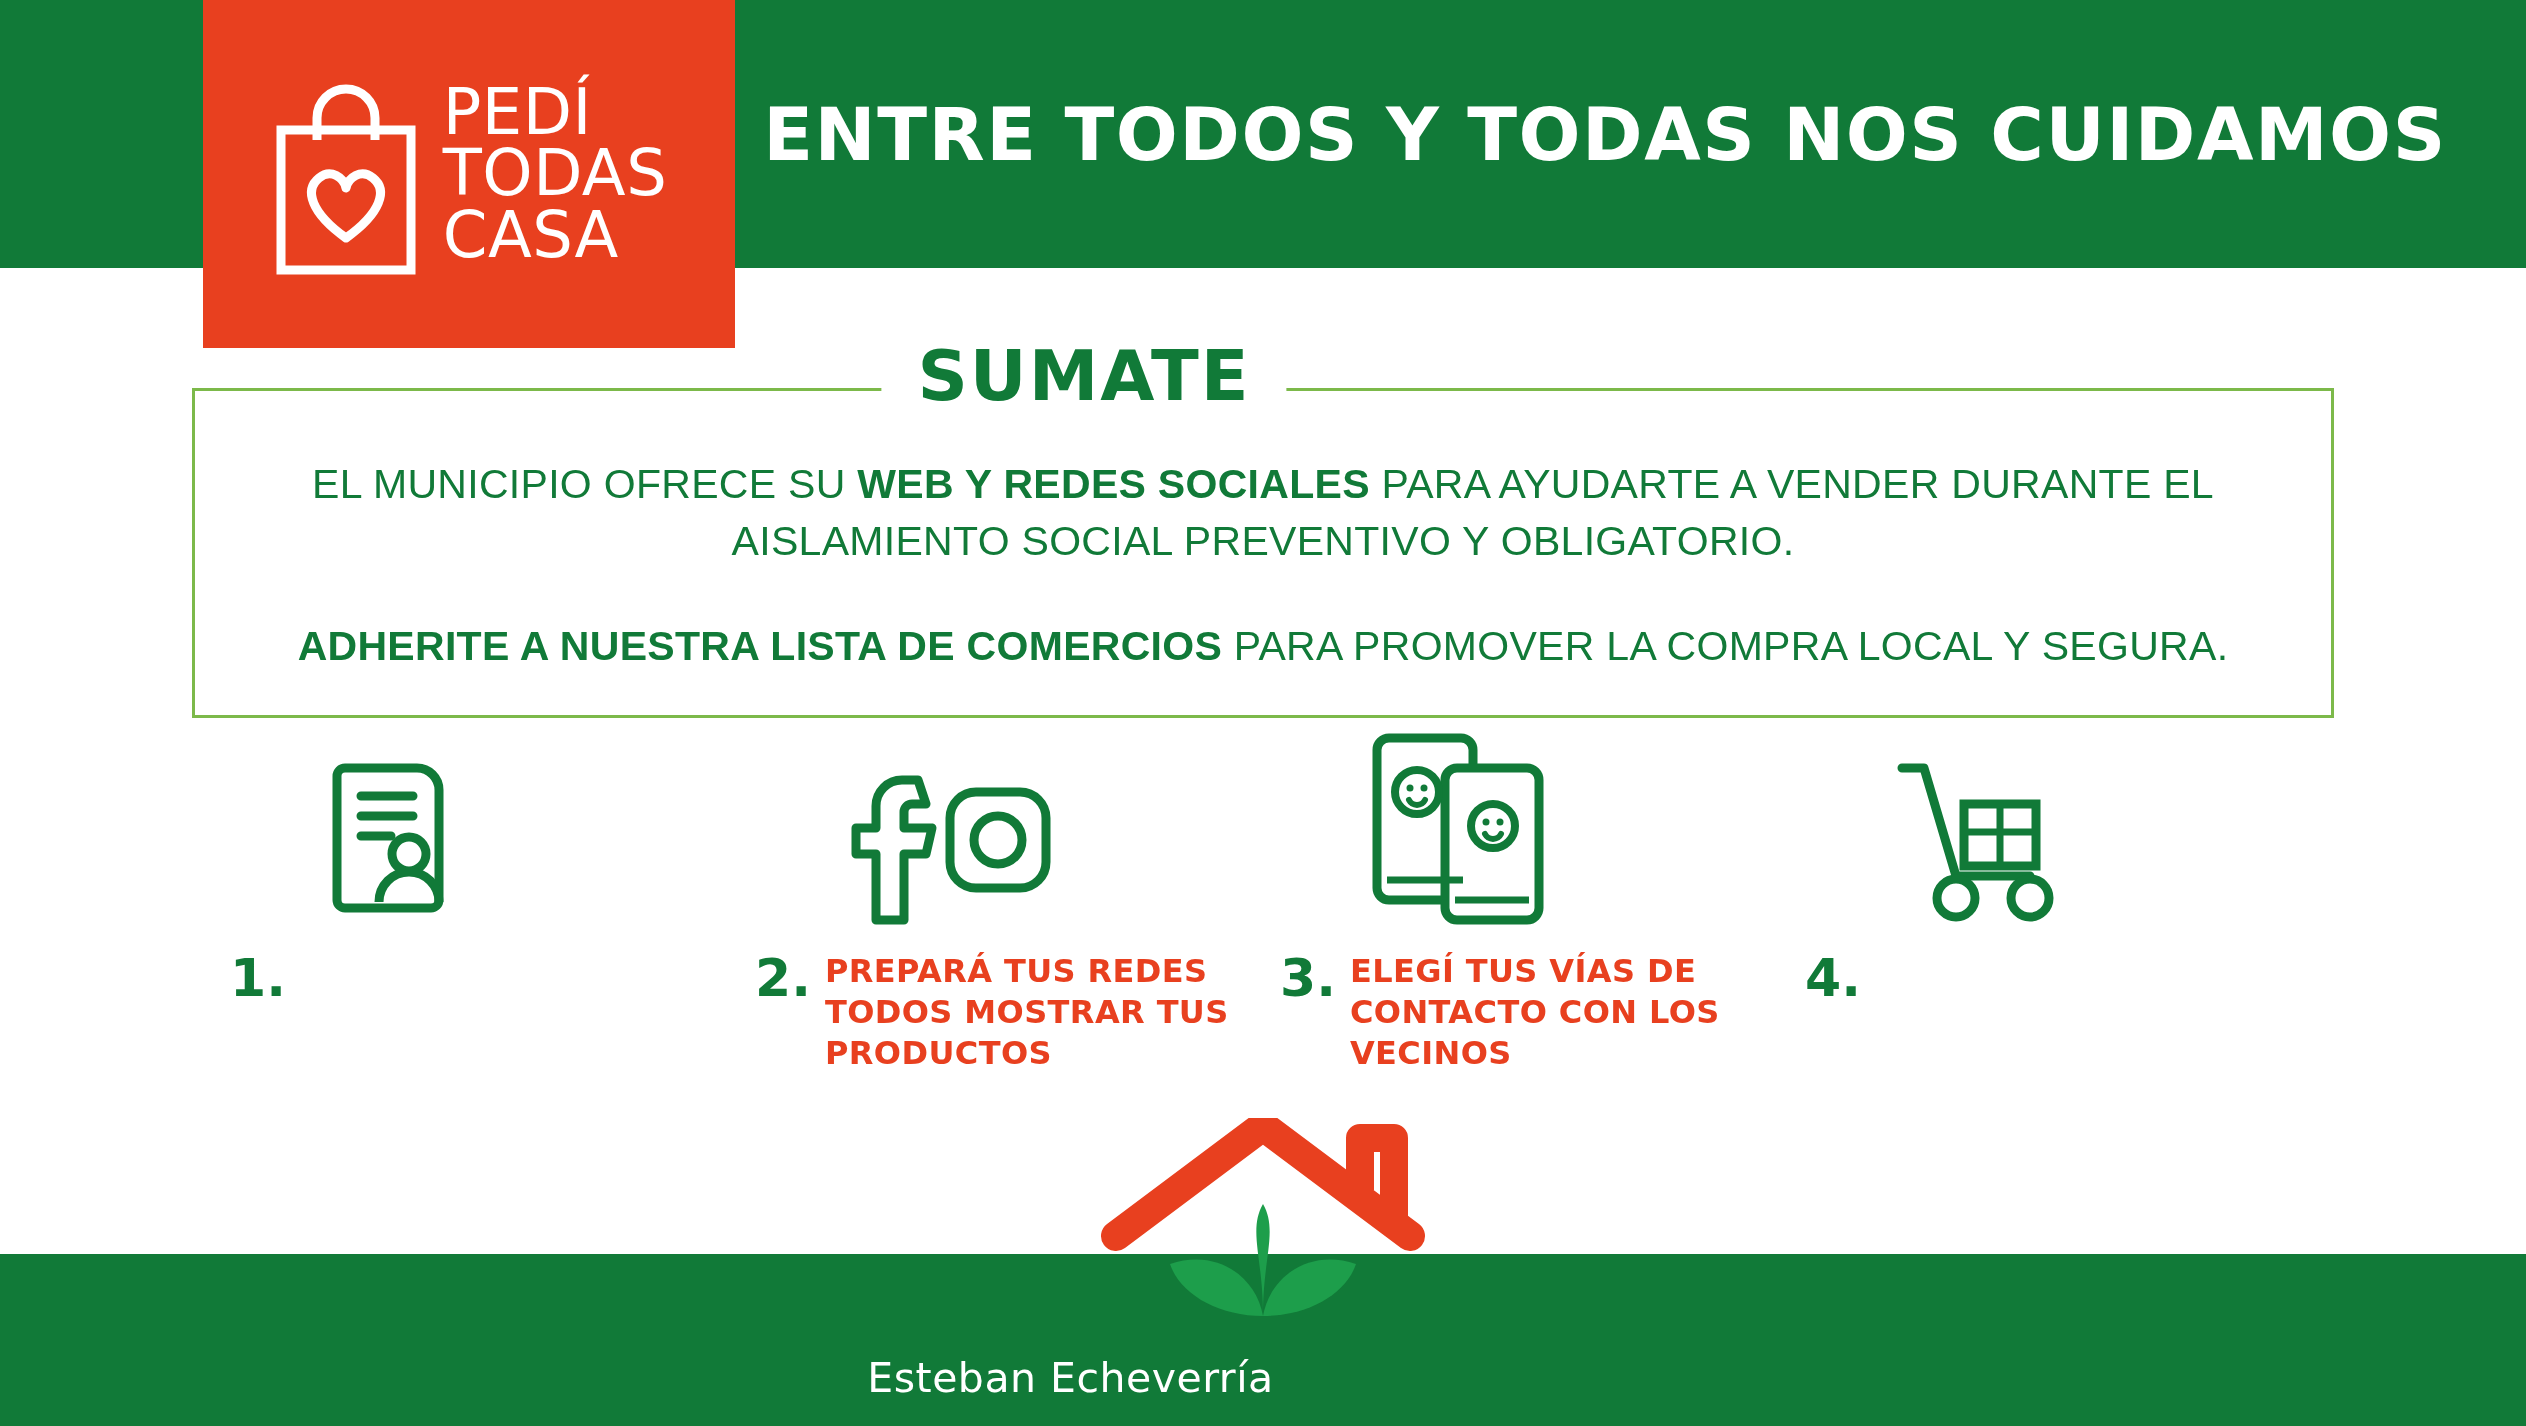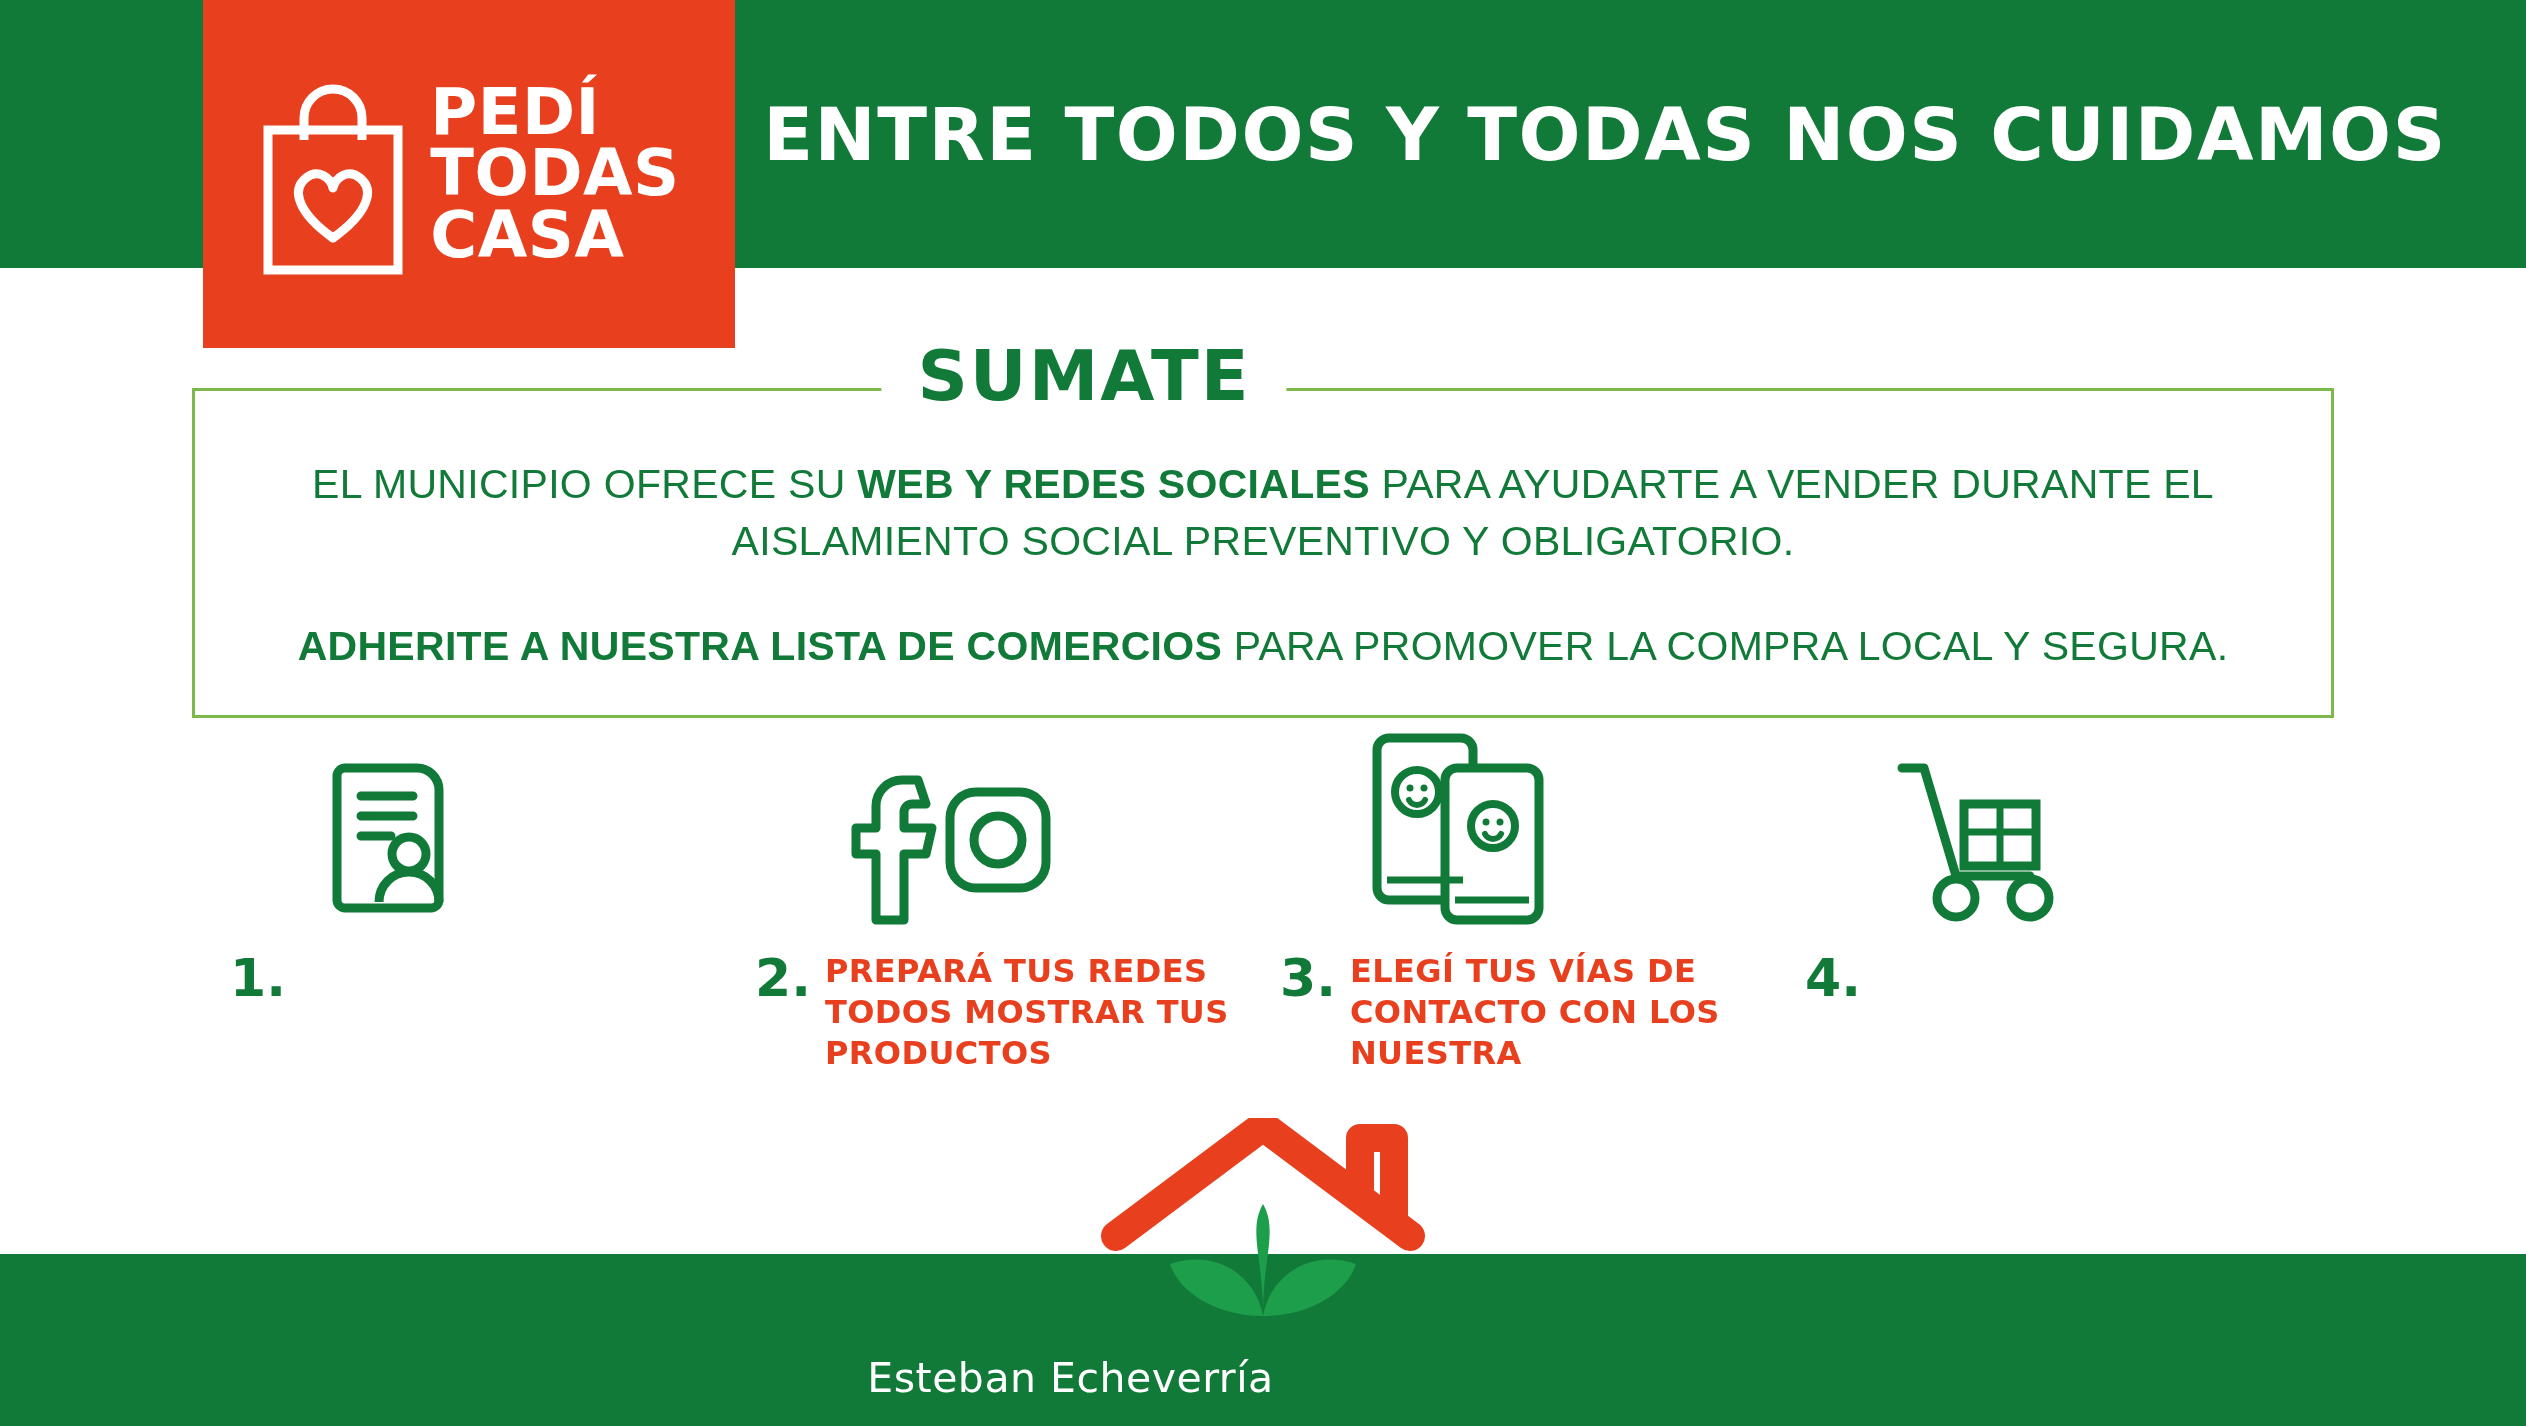--- a/index.html
+++ b/index.html
@@ -37,21 +37,21 @@
     gap: 22px;
   }
   .logo-bag {
     width: 150px;
     height: 200px;
     flex: none;
     margin-top: 8px;
   }
   .logo-text {
     color: #ffffff;
-    font-weight: bold;
+    font-weight: normal;
     font-size: 64px;
     line-height: 0.96;
     letter-spacing: 0.5px;
     font-family: "DejaVu Sans", sans-serif;
   }
   .logo-text div { white-space: nowrap; }
 
   .header-title {
     position: absolute;
     left: 760px;
@@ -265,21 +265,21 @@
         <circle cx="59" cy="58" r="3.5" fill="#117a38"></circle>
         <path d="M44 70 a9 9 0 0 0 16 0" stroke="#117a38" stroke-width="6" fill="none" stroke-linecap="round"></path>
         <circle cx="128" cy="96" r="22" stroke="#117a38" stroke-width="8" fill="none"></circle>
         <circle cx="121" cy="92" r="3.5" fill="#117a38"></circle>
         <circle cx="135" cy="92" r="3.5" fill="#117a38"></circle>
         <path d="M120 104 a9 9 0 0 0 16 0" stroke="#117a38" stroke-width="6" fill="none" stroke-linecap="round"></path>
       </svg>
     </div>
     <div class="step-body">
       <span class="step-num">3.</span>
-      <span class="step-label">ELEGÍ TUS VÍAS DE CONTACTO CON LOS NUESTRA</span>
+      <span class="step-label">ELEGÍ TUS VÍAS DE CONTACTO CON LOS VECINOS</span>
     </div>
   </div>
 
   <div class="step">
     <div class="step-icon">
       <svg width="185" height="165" viewBox="0 0 185 165" fill="none" xmlns="http://www.w3.org/2000/svg">
         <path d="M12 8 h22 l32 108 h74" stroke="#117a38" stroke-width="9" fill="none" stroke-linecap="round" stroke-linejoin="round"></path>
         <rect x="74" y="44" width="72" height="62" stroke="#117a38" stroke-width="9" fill="none"></rect>
         <path d="M110 44 v62 M74 72 h72" stroke="#117a38" stroke-width="7"></path>
         <circle cx="66" cy="138" r="19" stroke="#117a38" stroke-width="9" fill="none"></circle>

